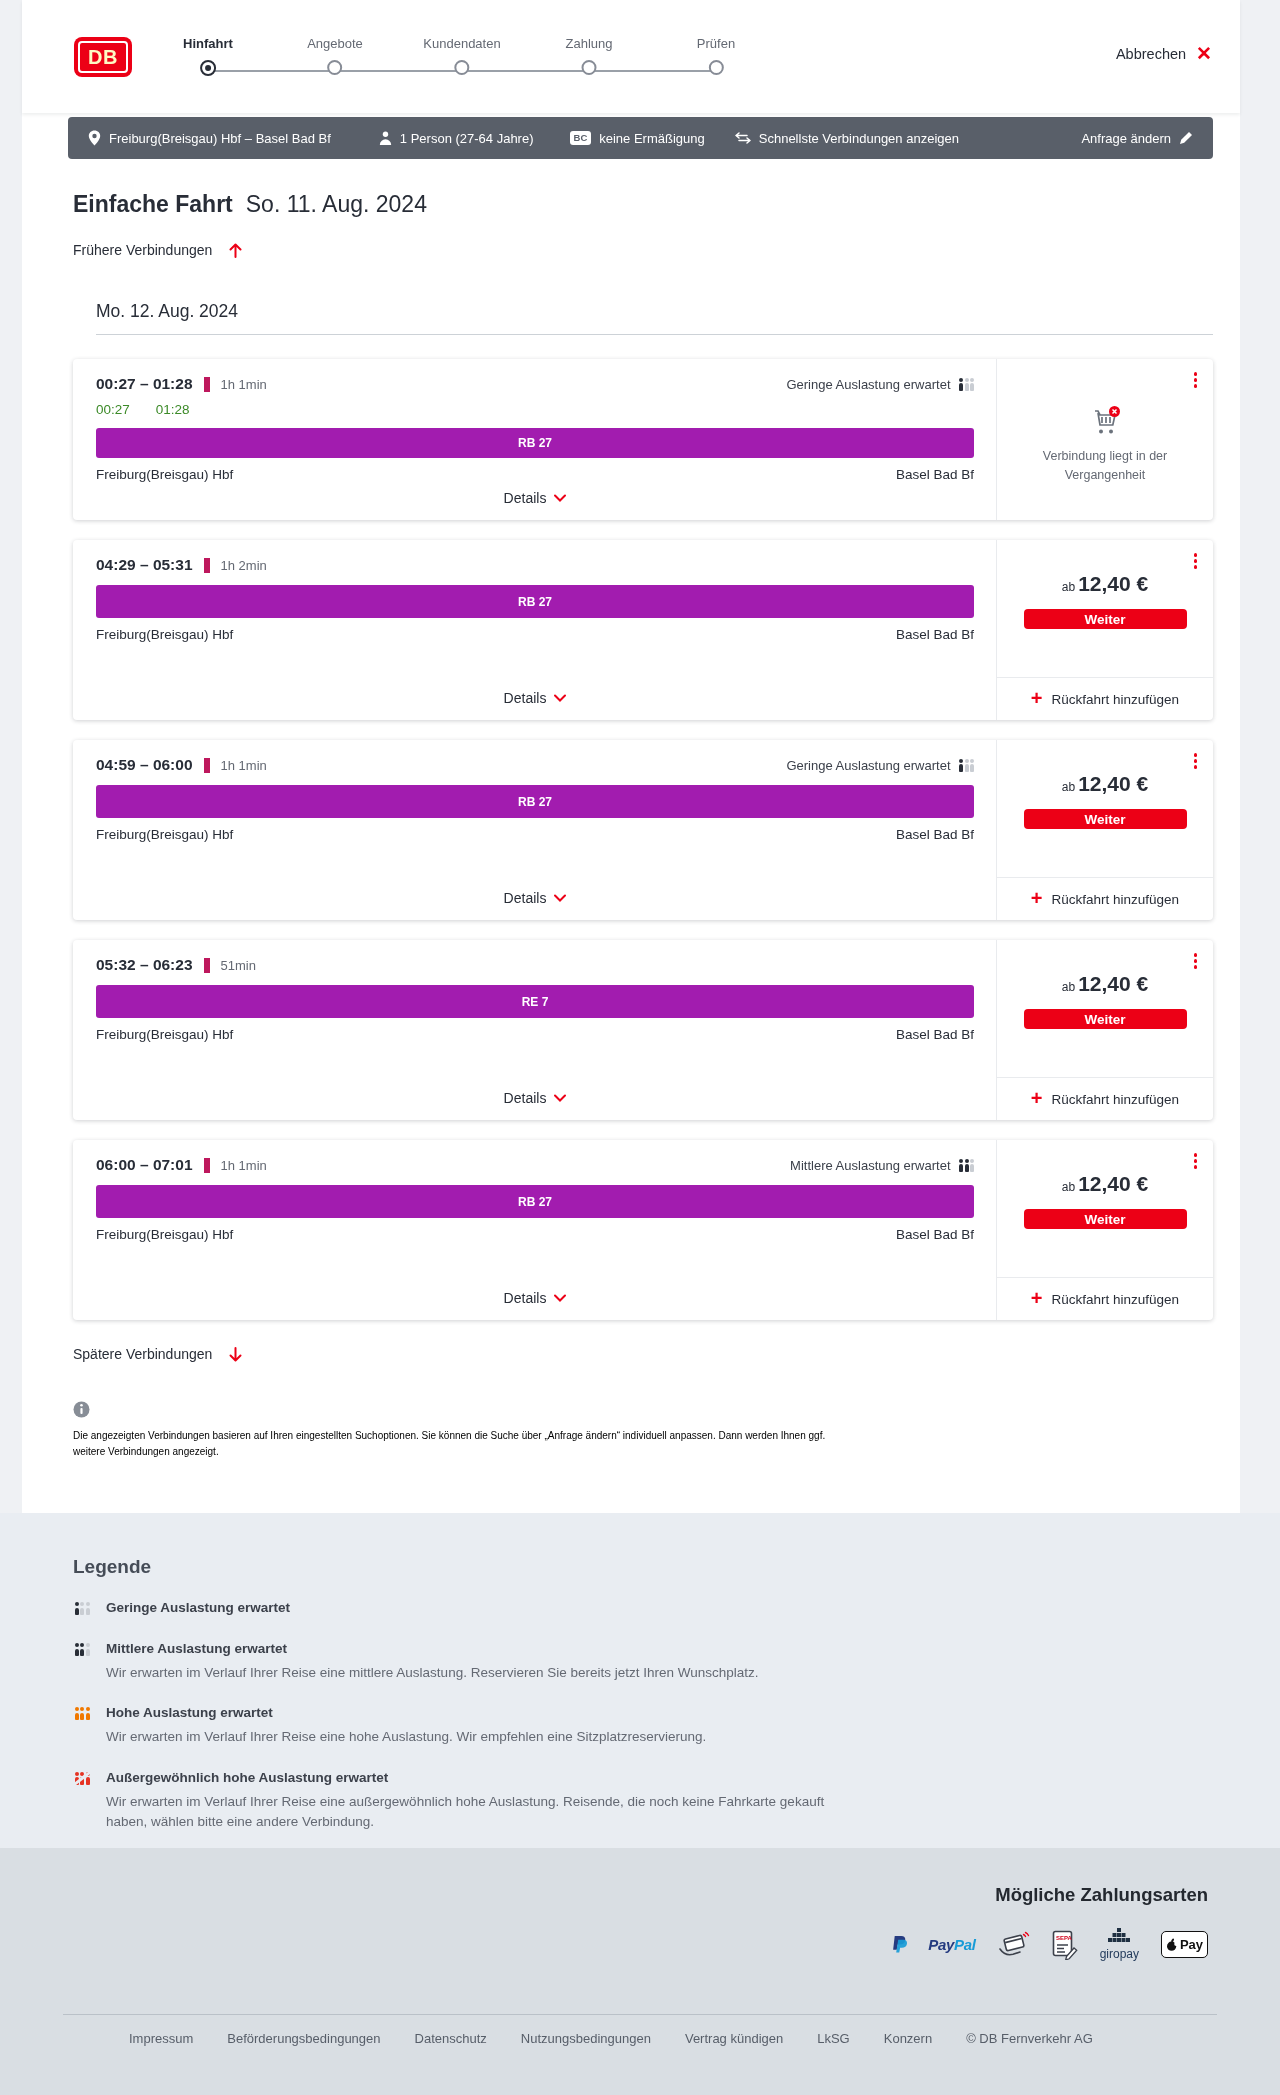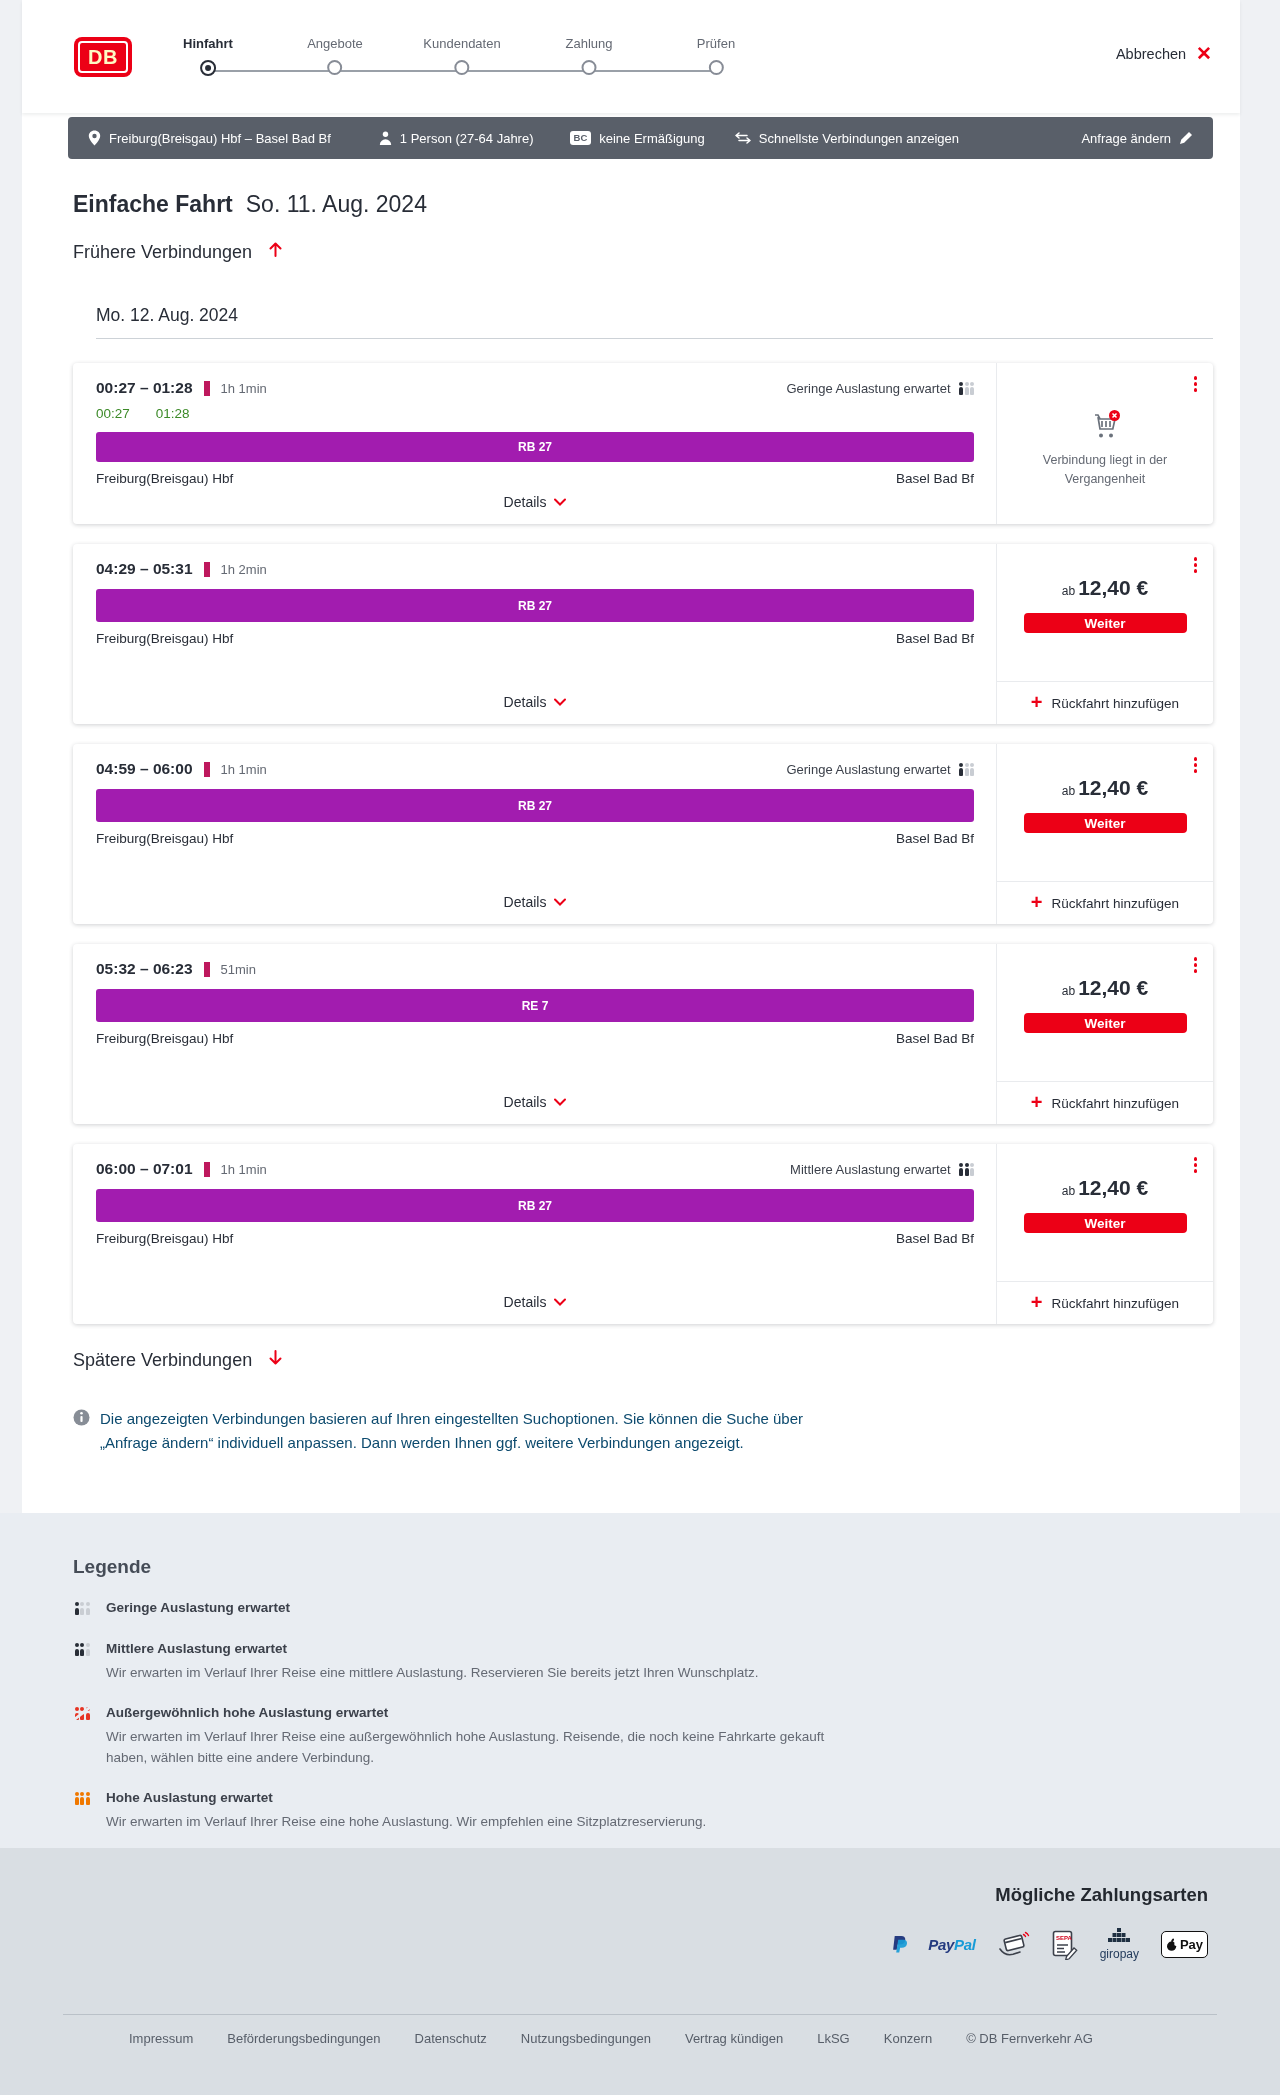--- a/index.html
+++ b/index.html
@@ -38,21 +38,21 @@
   .qitem.g3 { margin-left:36px; }
   .qitem.g4 { margin-left:30px; }
   .qitem.g5 { margin-left:auto; cursor:pointer; }
   .bc-badge { background:#fff; color:#595f69; font-size:9.5px; font-weight:bold; padding:2px 4px; border-radius:3px; line-height:1; }
 
   
   .content { padding:0 27px 0 51px; }
   .trip-title { margin-top:32px; display:flex; align-items:baseline; gap:13px; }
   .trip-title .t1 { font-size:23px; font-weight:bold; }
   .trip-title .t2 { font-size:23px; font-weight:normal; }
-  .linkrow { margin-top:24px; display:inline-flex; align-items:flex-start; gap:17px; font-size:18px; color:#282d37; cursor:pointer; }
+  .linkrow { margin-top:24px; display:inline-flex; align-items:flex-end; gap:17px; font-size:14px; color:#282d37; cursor:pointer; }
   .day { margin:42px 0 0 23px; }
   .day-label { font-size:17.5px; }
   .day-rule { margin-top:12px; border-top:1px solid #cdd2d7; }
 
   .cards { margin-top:24px; }
   .card { display:flex; background:#fff; border-radius:4px; box-shadow:0 1px 4px rgba(40,45,55,.22); margin-bottom:20px; height:180px; }
   .card.h1 { height:161px; }
   .card-main { flex:1; display:flex; flex-direction:column; padding:16px 22px 10px 23px; }
   .row-times { display:flex; align-items:center; }
   .times { font-weight:bold; font-size:15.5px; color:#282d37; }
@@ -76,21 +76,21 @@
   .price .ab { font-size:12px; color:#282d37; }
   .price .amount { font-size:21px; font-weight:bold; color:#282d37; }
   .weiter { margin-top:13px; width:163px; height:20px; background:#ec0016; color:#fff; border-radius:4px; font-weight:bold; font-size:13.5px; }
   .side-bottom { height:43px; border-top:1px solid #e9ebee; display:flex; align-items:center; justify-content:center; }
   .addreturn { display:flex; align-items:center; gap:9px; font-size:13.5px; color:#282d37; }
   .plus { color:#ec0016; font-size:20px; font-weight:bold; line-height:1; margin-top:-2px; }
   .past-box { flex:1; display:flex; flex-direction:column; align-items:center; justify-content:center; gap:10px; padding:10px 26px 0; text-align:center; }
   .past-note { font-size:12.5px; color:#646973; line-height:1.5; }
 
   .later { margin-top:6px; }
-  .info { display:flex; align-items:flex-start; gap:10px; margin-top:36px; max-width:780px; color:#0c4a6e; font-size:15px; line-height:1.6; }
+  .info { display:flex; align-items:flex-start; gap:10px; margin-top:36px; max-width:780px; color:#000000; font-size:10px; line-height:1.6;flex-direction:column; }
   .info svg { flex:none; margin-top:2px; }
 
   
   .legend-sec { position:absolute; top:1513px; left:0; width:1280px; height:335px; background:#e9edf2; padding:43px 0 0 73px; }
   .legend-title { font-size:19px; font-weight:bold; color:#454c57; }
   .litem { display:flex; gap:13px; margin-top:22px; }
   .litem .licon { flex:none; width:20px; padding-top:1px; }
   .litem .llabel { font-size:13.5px; font-weight:bold; color:#3c414b; }
   .litem .ldesc { font-size:13.5px; color:#646973; margin-top:7px; max-width:740px; line-height:1.5; }
   .slashed::after { content:""; position:absolute; left:-3px; top:5px; width:24px; height:3px; background:#e9edf2; transform:rotate(-38deg); }
@@ -483,40 +483,40 @@
           <i class="pp c-dark"></i>
           <i class="pp c-lt"></i>
         </span></span>
     <div>
       <div class="llabel">Mittlere Auslastung erwartet</div>
       <div class="ldesc">Wir erwarten im Verlauf Ihrer Reise eine mittlere Auslastung. Reservieren Sie bereits jetzt Ihren Wunschplatz.</div>
     </div>
   </div>
 
   <div class="litem">
+    <span class="licon"><span class="occ-icon">
+          <i class="pp c-or"></i>
+          <i class="pp c-or"></i>
+          <i class="pp c-or"></i>
+        </span></span>
+    <div>
+      <div class="llabel">Hohe Auslastung erwartet</div>
+      <div class="ldesc">Wir erwarten im Verlauf Ihrer Reise eine hohe Auslastung. Wir empfehlen eine Sitzplatzreservierung.</div>
+    </div>
+  </div>
+
+  <div class="litem">
     <span class="licon"><span class="occ-icon slashed">
           <i class="pp c-rd"></i>
           <i class="pp c-rd"></i>
           <i class="pp c-rd"></i>
         </span></span>
     <div>
       <div class="llabel">Außergewöhnlich hohe Auslastung erwartet</div>
       <div class="ldesc">Wir erwarten im Verlauf Ihrer Reise eine außergewöhnlich hohe Auslastung. Reisende, die noch keine Fahrkarte gekauft haben, wählen bitte eine andere Verbindung.</div>
-    </div>
-  </div>
-
-  <div class="litem">
-    <span class="licon"><span class="occ-icon">
-          <i class="pp c-or"></i>
-          <i class="pp c-or"></i>
-          <i class="pp c-or"></i>
-        </span></span>
-    <div>
-      <div class="llabel">Hohe Auslastung erwartet</div>
-      <div class="ldesc">Wir erwarten im Verlauf Ihrer Reise eine hohe Auslastung. Wir empfehlen eine Sitzplatzreservierung.</div>
     </div>
   </div>
 </div>
 
 <div class="pay-sec">
   <div class="pay-inner">
     <div class="pay-title">Mögliche Zahlungsarten</div>
     <div class="pay-icons">
 
       <span class="pay-icon">

